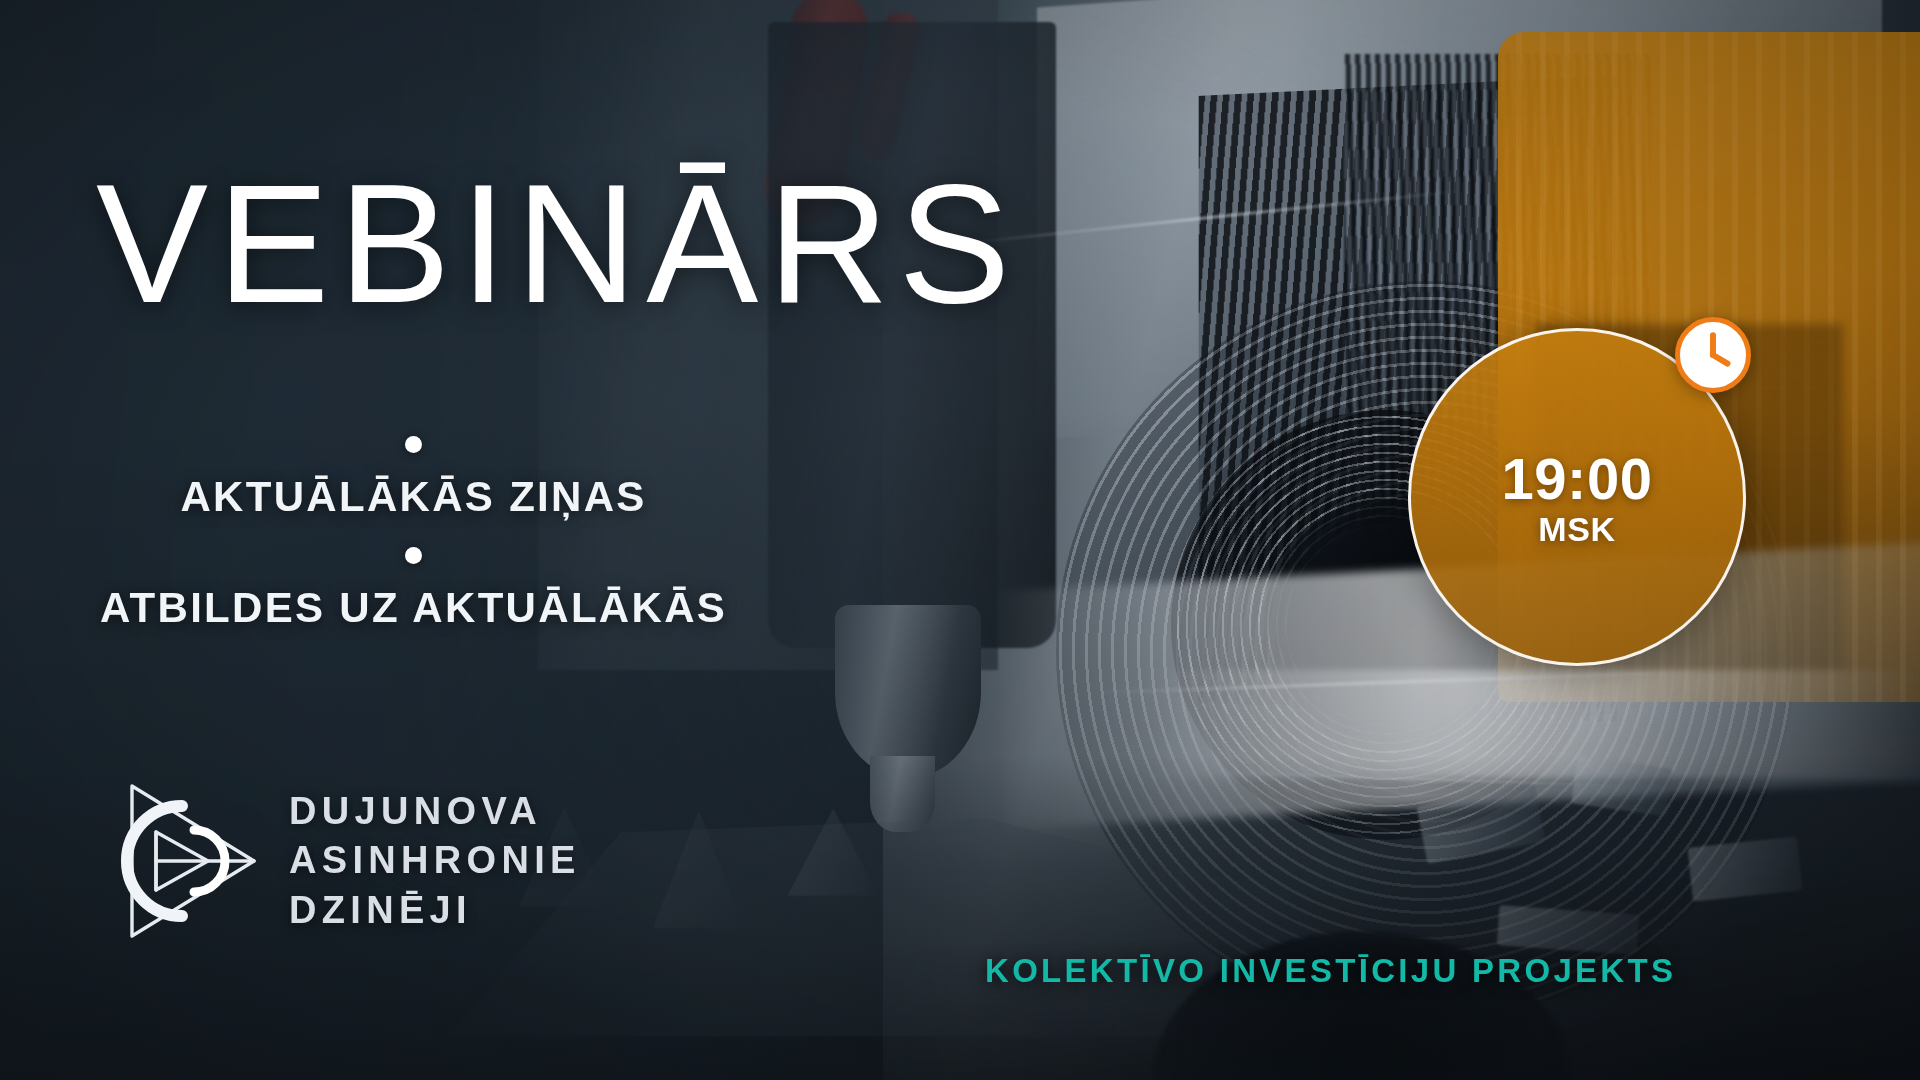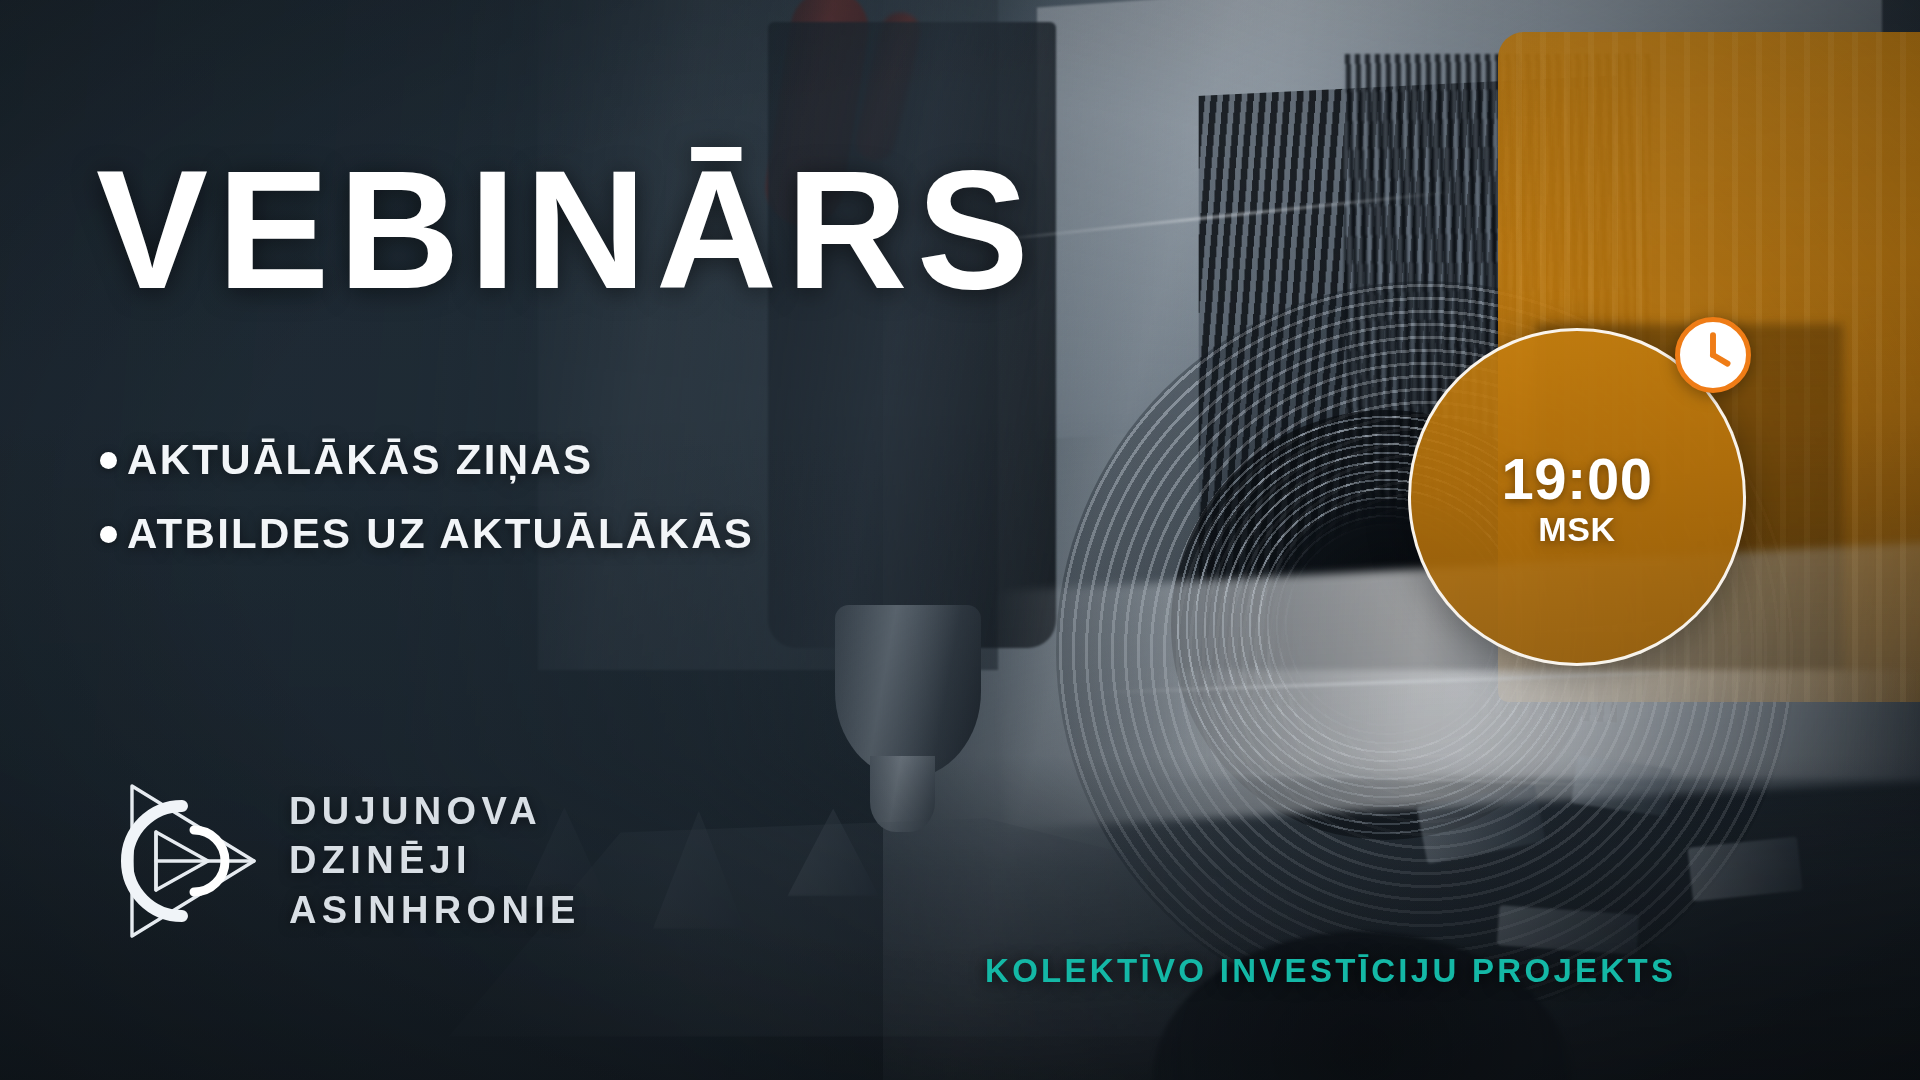--- a/index.html
+++ b/index.html
@@ -391,43 +391,44 @@
     background: radial-gradient(ellipse at 50% 48%,
       rgba(0,0,0,0) 52%, rgba(0,0,0,0.30) 100%);
   }
 
   
   .content { position: absolute; inset: 0; }
 
   .headline {
     position: absolute;
     left: 96px;
-    top: 146px;
+    top: 160px;
     font-size: 168px;
-    font-weight: 700;
+    font-weight: 400;
     letter-spacing: 0.055em;
     color: #ffffff;
     line-height: 1;
     text-shadow: 0 3px 26px rgba(0,0,0,0.55);
     white-space: nowrap;
   }
 
   .bullets {
     position: absolute;
     left: 100px;
     top: 436px;
     list-style: none;
     margin: 0;
     padding: 0;
   }
   .bullet {
     display: flex;
     align-items: center;
-    gap: 10px;
+    gap: 20px;
     margin-bottom: 26px;
+    flex-direction: column;
   }
   .dot {
     width: 17px;
     height: 17px;
     border-radius: 50%;
     background: #ffffff;
     flex: none;
     box-shadow: 0 1px 8px rgba(0,0,0,0.45);
   }
   .bullet-text {
@@ -616,21 +617,21 @@
           <g fill="none" stroke="#f0f4f8" stroke-width="12" stroke-linecap="round">
             <path d="M78 36 A 55 55 0 1 0 78 146"></path>
           </g>
           <g fill="none" stroke="#ffffff" stroke-width="9" stroke-linecap="round">
             <path d="M90 60 A 31 31 0 1 1 90 122"></path>
           </g>
         </svg>
       </div>
       <div class="brand-name">
         <div>DUJUNOVA</div>
+        <div>ASINHRONIE</div>
         <div>DZINĒJI</div>
-        <div>ASINHRONIE</div>
       </div>
     </div>
 
     <div class="tagline">KOLEKTĪVO  INVESTĪCIJU  PROJEKTS</div>
 
   </div>
 </div>
 
 </body></html>

